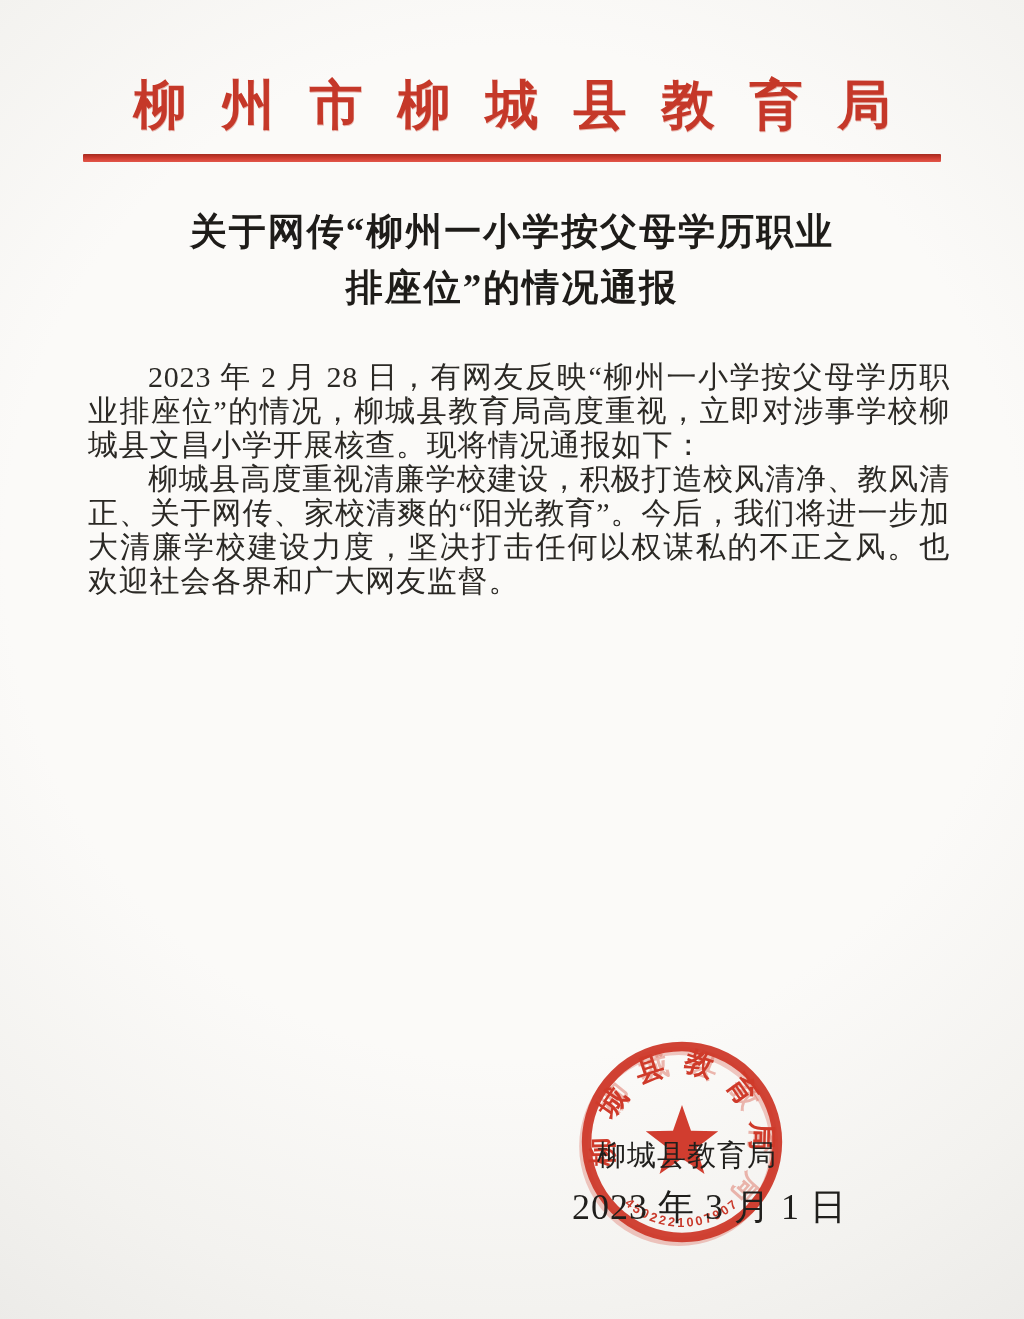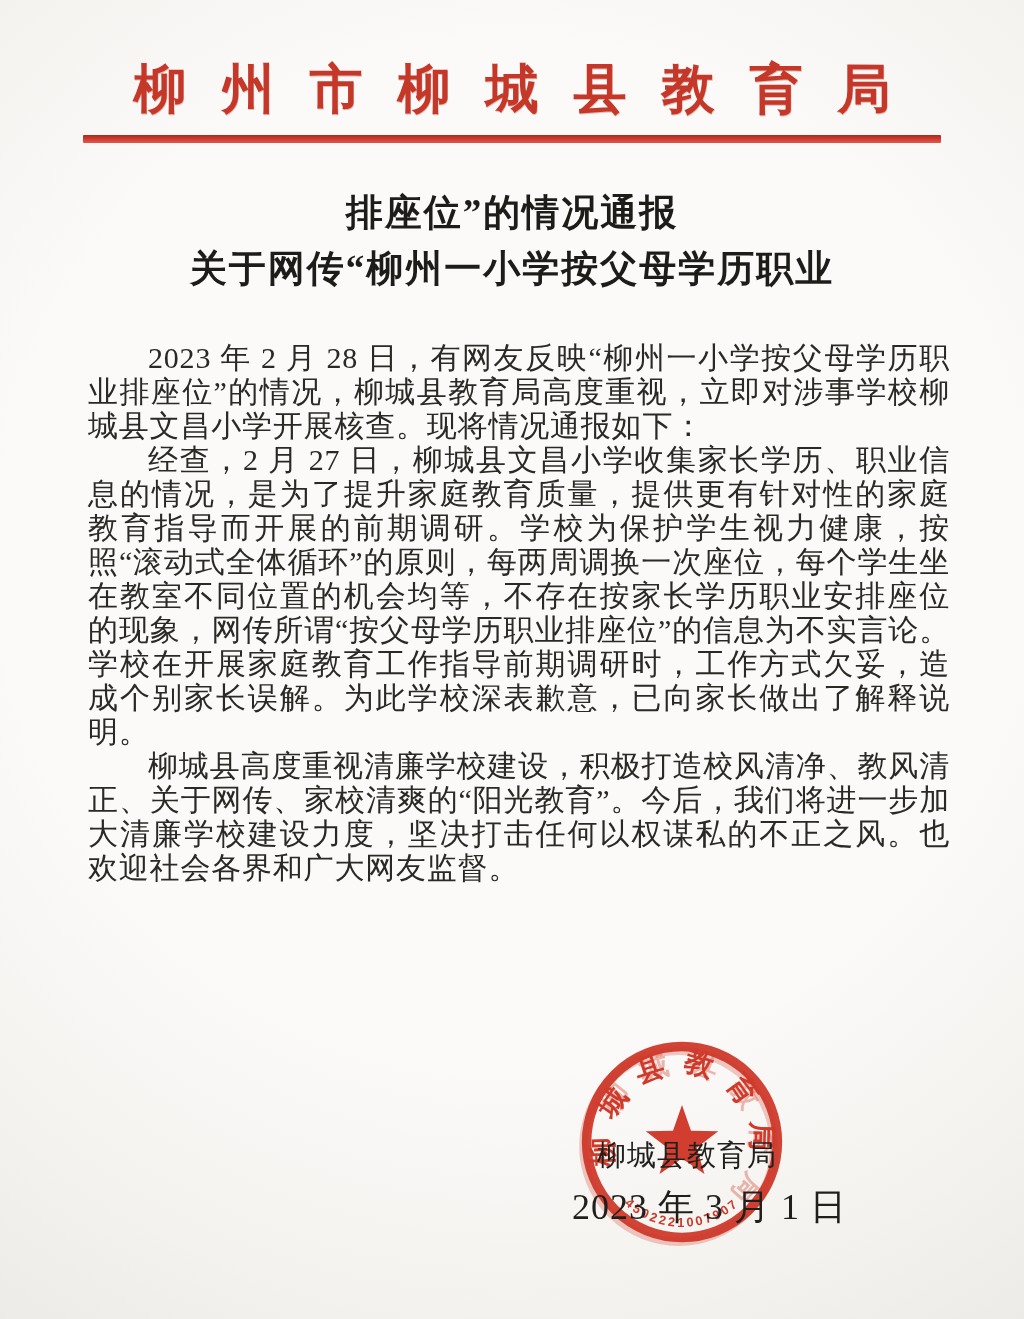--- a/index.html
+++ b/index.html
@@ -13,21 +13,21 @@
     width: 1024px;
     height: 1319px;
     margin: 0 auto;
     overflow: hidden;
     background:
       radial-gradient(ellipse 90% 70% at 50% 42%, #fbfaf8 55%, #f3f2ef 82%, #ecebe8 100%);
     color: #2a2824;
   }
   
   .agency {
-    margin: 0;
+    margin: 16px;
     padding: 58px 0 0 0.66em; 
     text-align: center;
     font-size: 53px;
     line-height: 1.2;
     font-weight: 700;
     letter-spacing: 0.66em;
     color: #c53829;
     text-shadow: 0.5px 0.5px 0 rgba(197,56,41,0.35);
   }
   .red-rule {
@@ -122,27 +122,26 @@
 <body>
 
 <div class="page">
 
   <header>
     <h1 class="agency">柳州市柳城县教育局</h1>
     <div class="red-rule"></div>
   </header>
 
   <h2 class="doc-title">
+    <span class="t-line">关于网传“柳州一小学按父母学历职业</span>
     <span class="t-line">排座位”的情况通报</span>
-    <span class="t-line">关于网传“柳州一小学按父母学历职业</span>
   </h2>
 
   <main class="body-text">
     <p>2023 年 2 月 28 日，有网友反映“柳州一小学按父母学历职业排座位”的情况，柳城县教育局高度重视，立即对涉事学校柳城县文昌小学开展核查。现将情况通报如下：</p>
-    <p>经查，2 月 27 日，柳城县文昌小学收集家长学历、职业信息的情况，是为了提升家庭教育质量，提供更有针对性的家庭教育指导而开展的前期调研。学校为保护学生视力健康，按照“滚动式全体循环”的原则，每两周调换一次座位，每个学生坐在教室不同位置的机会均等，不存在按家长学历职业安排座位的现象，网传所谓“按父母学历职业排座位”的信息为不实言论。学校在开展家庭教育工作指导前期调研时，工作方式欠妥，造成个别家长误解。为此学校深表歉意，已向家长做出了解释说明。</p>
     <p>柳城县高度重视清廉学校建设，积极打造校风清净、教风清正、关于网传、家校清爽的“阳光教育”。今后，我们将进一步加大清廉学校建设力度，坚决打击任何以权谋私的不正之风。也欢迎社会各界和广大网友监督。</p>
   </main>
 
   <div class="seal-wrap">
     <svg viewBox="0 0 200 200" width="212" height="212" xmlns="http://www.w3.org/2000/svg">
       <defs>
         <path id="arcTop" d="M 38,122.6 A 66,66 0 1 1 162,122.6" fill="none"></path>
         <path id="arcBottom" d="M 34.5,145.9 A 80,80 0 0 0 165.5,145.9" fill="none"></path>
       </defs>
 

